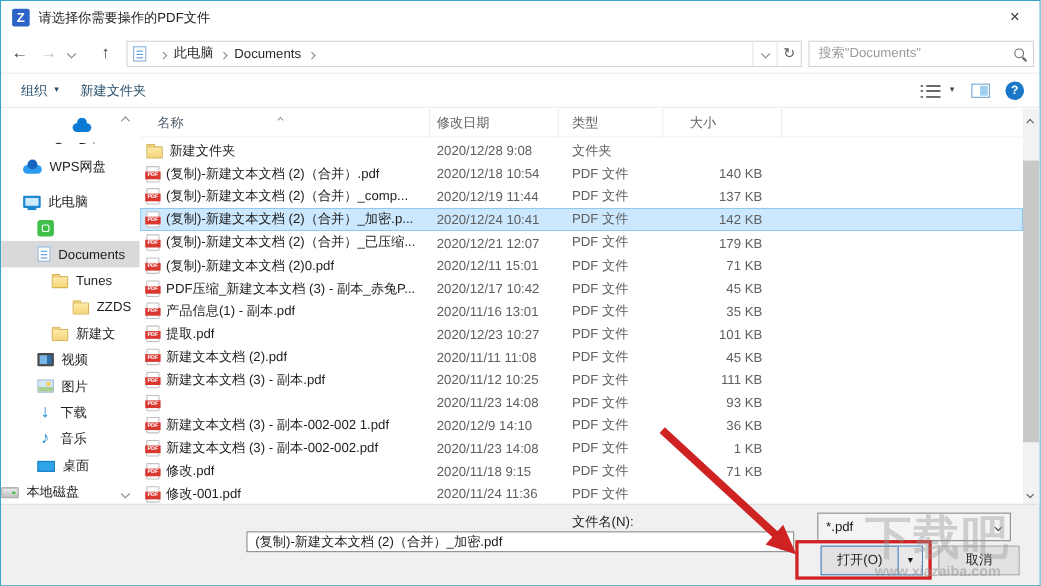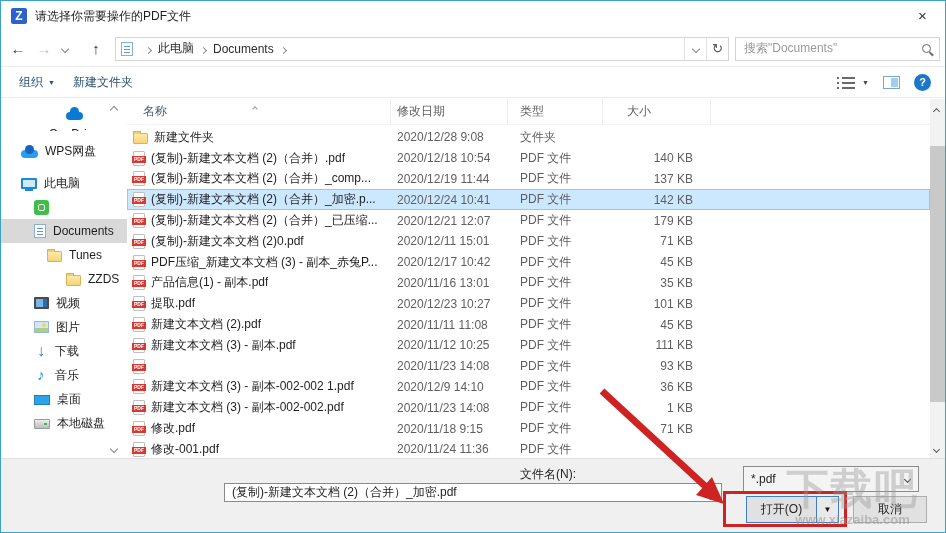--- a/index.html
+++ b/index.html
@@ -215,41 +215,45 @@
             <span class="sb-label">Documents</span>
           </div>
           <div class="sb-item" style="padding-left: 46px;">
             <span class="ic ic-folder"></span>
             <span class="sb-label">Tunes</span>
           </div>
           <div class="sb-item" style="padding-left: 65px;">
             <span class="ic ic-folder"></span>
             <span class="sb-label">ZZDS</span>
           </div>
+          <div class="sb-item" style="padding-left: 46px;">
+            <span class="ic ic-folder"></span>
+            <span class="sb-label">新建文</span>
+          </div>
           <div class="sb-item" style="padding-left: 33px;">
             <span class="ic ic-film"></span>
             <span class="sb-label">视频</span>
           </div>
           <div class="sb-item" style="padding-left: 33px;">
             <span class="ic ic-pic"></span>
             <span class="sb-label">图片</span>
           </div>
           <div class="sb-item" style="padding-left: 33px;">
             <span class="ic ic-down"></span>
             <span class="sb-label">下载</span>
           </div>
           <div class="sb-item" style="padding-left: 33px;">
             <span class="ic ic-music"></span>
             <span class="sb-label">音乐</span>
           </div>
           <div class="sb-item" style="padding-left: 33px;">
             <span class="ic ic-desktop"></span>
             <span class="sb-label">桌面</span>
           </div>
-          <div class="sb-item" style="padding-left: 33px;">
+          <div class="sb-item" style="">
             <span class="ic ic-disk"></span>
             <span class="sb-label">本地磁盘</span>
           </div>
         </div>
       <span class="sb-scroll-dn"><span class="chev"></span></span>
     </div>
 
     <div class="filelist">
       <div class="list-header">
           <div class="hcell c-name" style="width: 264px;">名称</div>

